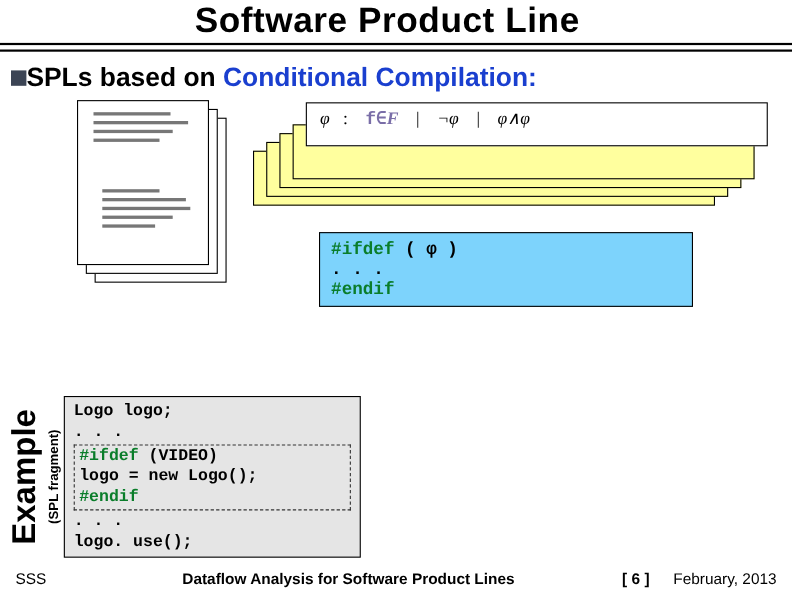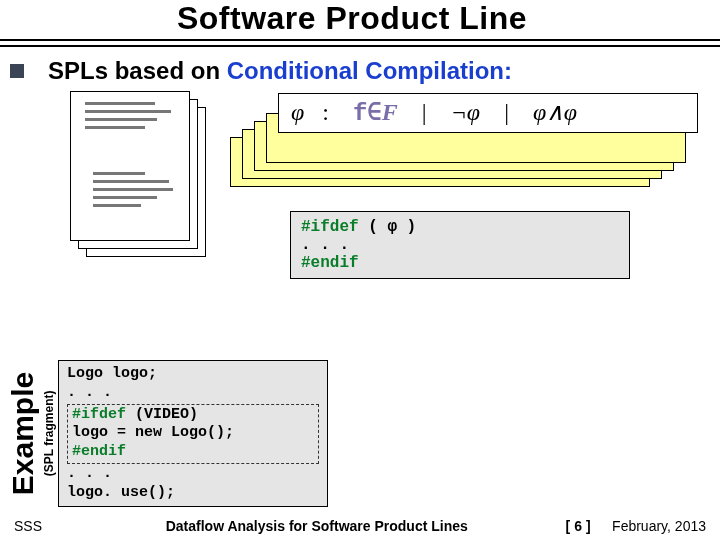--- a/index.html
+++ b/index.html
@@ -19,21 +19,21 @@
     letter-spacing: 0.5px;
   }
   .rules {
     height: 8px;
     border-top: 2px solid #000;
     border-bottom: 2px solid #000;
   }
   .bullet-row {
     display: flex;
     align-items: center;
-    gap: 24px;
+    gap: 0;
     padding: 10px 10px 6px 10px;
     font-size: 24px;
     font-weight: bold;
   }
   .bullet-row .square {
     width: 14px; height: 14px;
     background: #3b4454;
     flex: none;
   }
   .bullet-row .blue { color: #1a3fcf; }
@@ -75,32 +75,32 @@
   .yb {
     position: absolute;
     background: #ffff9e;
     border: 1.5px solid #000;
   }
   .grammar {
     position: absolute;
     background: #fff;
     border: 1.5px solid #000;
     padding: 4px 40px 4px 12px;
-    font-size: 24px;
+    font-size: 16px;
     font-family: 'Times New Roman', serif;
     white-space: nowrap;
   }
   .grammar .ff { font-family: 'Courier New', monospace; font-weight: bold; color: #7a6ea8; }
   .grammar .phi { font-style: italic; }
   .grammar .F { font-style: italic; font-family: 'Times New Roman', serif; }
   .codebox {
     position: absolute;
     left: 220px; top: 120px;
     width: 340px;
-    background: #e5e5e5;
+    background: #7dd3fc;
     border: 1.5px solid #000;
     padding: 6px 10px;
     font-family: 'Courier New', monospace;
     font-size: 16px;
     font-weight: bold;
   }
   .codebox .kw { color: #0a7d2a; }
   .example-wrap {
     position: absolute;
     left: 6px; top: 360px;

